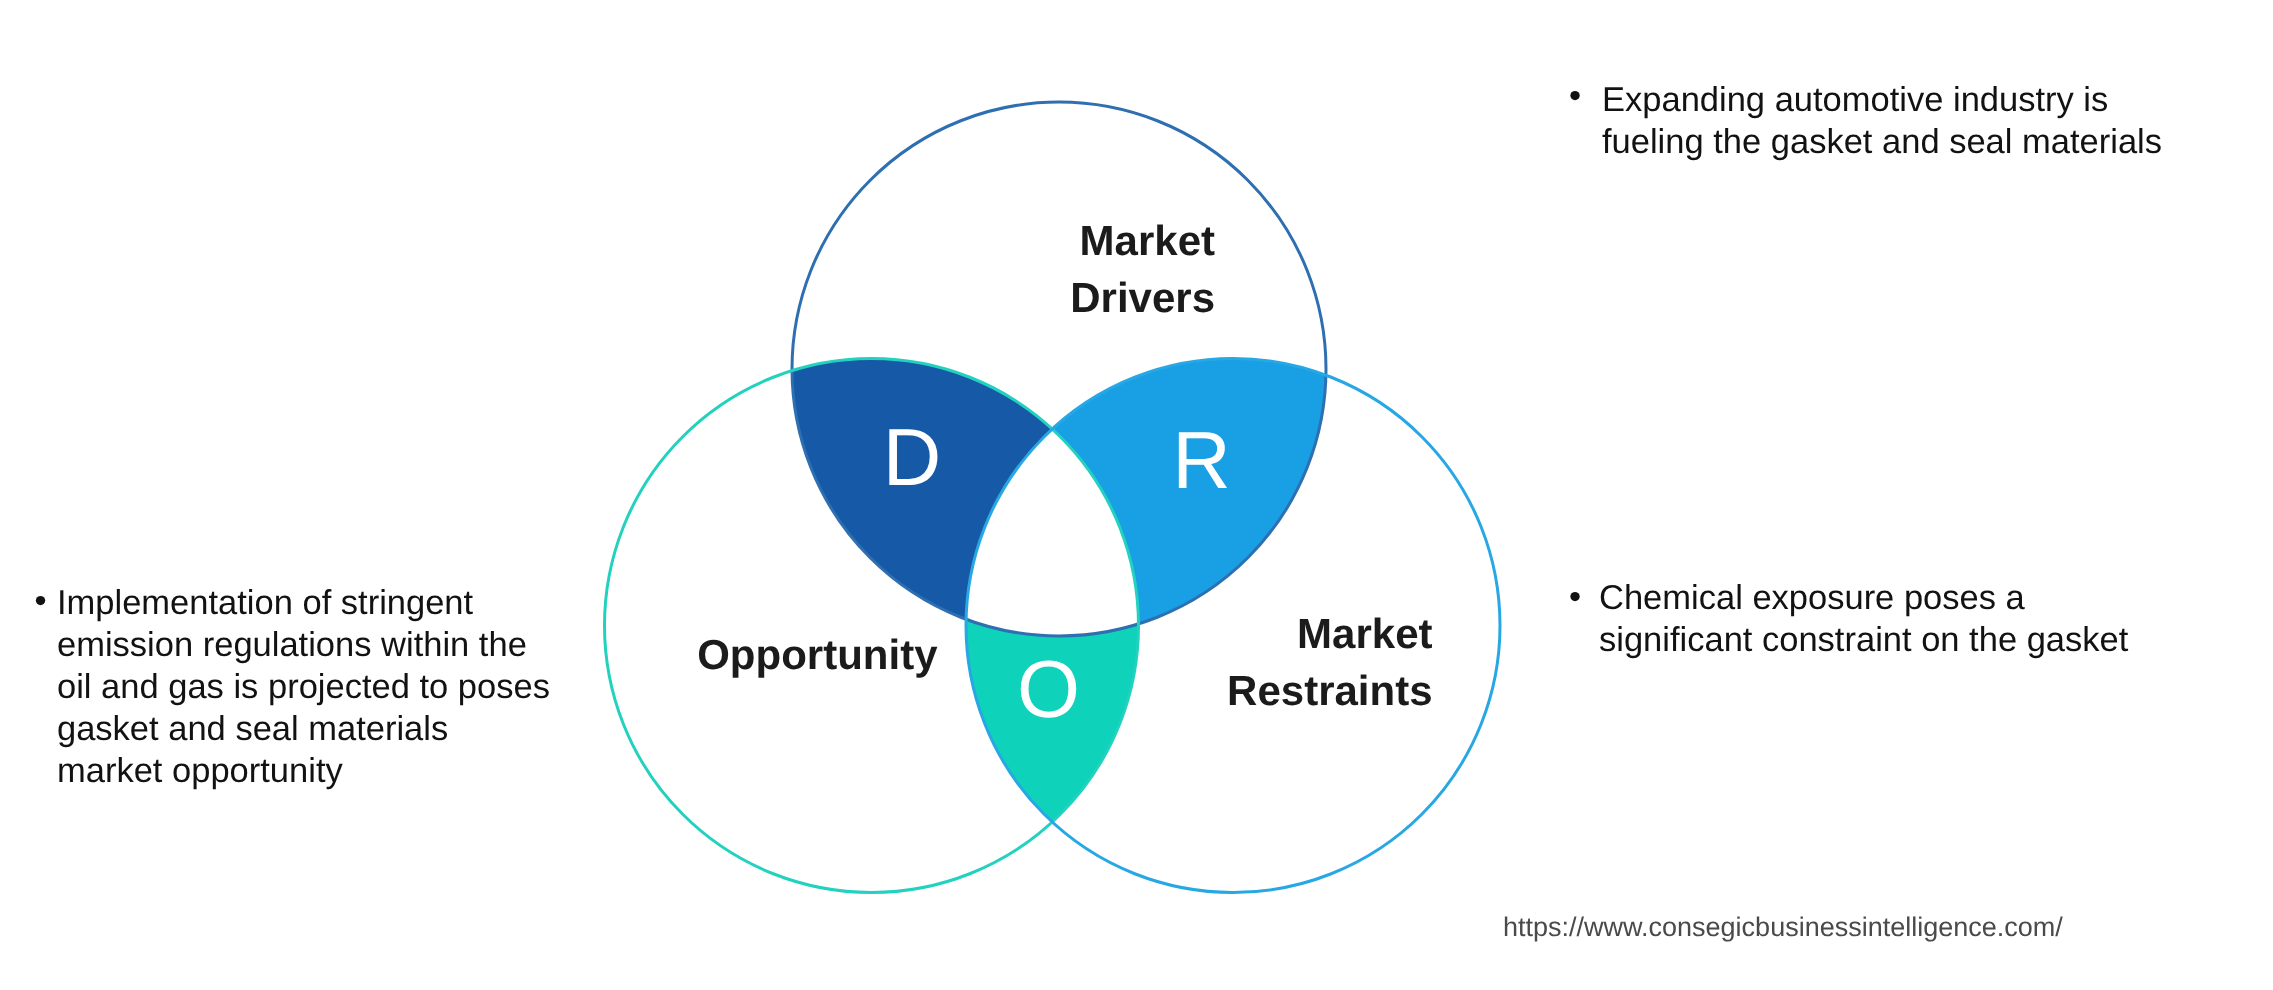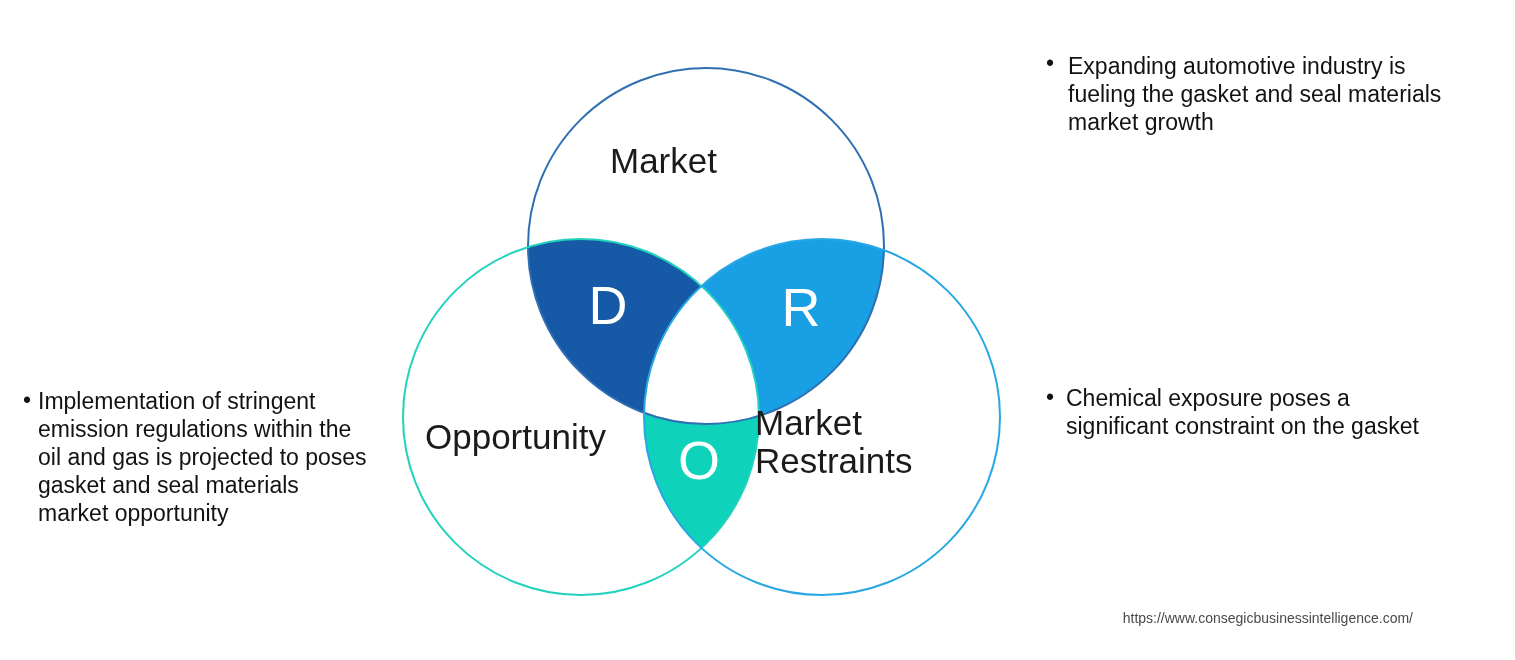--- a/index.html
+++ b/index.html
@@ -18,24 +18,24 @@
     transform: translate(-50%, -50%);
     color: #ffffff;
     font-size: 54px;
     font-weight: 400;
     line-height: 1;
     letter-spacing: 0;
   }
   .circle-label {
     position: absolute;
     color: #1b1b1b;
-    font-size: 35px;
+    font-size: 28px;
     line-height: 38px;
-    text-align: left;
-    font-weight: 400;
+    text-align: right;
+    font-weight: 700;
     white-space: nowrap;
   }
   .note {
     position: absolute;
     display: flex;
     align-items: flex-start;
     color: #121212;
     font-size: 23px;
     line-height: 28px;
     font-weight: 400;
@@ -43,26 +43,26 @@
   .note .bullet {
     flex: 0 0 auto;
     font-size: 23px;
     line-height: 26px;
   }
   .note.note-top-right .bullet { width: 22px; line-height: 22px; }
   .note.note-left .bullet { width: 15px; }
   .note.note-right .bullet { width: 20px; }
   .footer-url {
     position: absolute;
-    left: 958px;
+    left: 1002px;
     top: 606px;
     width: 455px;
-    text-align: right;
+    text-align: left;
     color: #4a4a4a;
-    font-size: 14px;
+    font-size: 18px;
     line-height: 24px;
     font-weight: 400;
   }
 </style>
 </head>
 <body>
 
 <div class="stage">
 
   <svg class="venn-svg" width="620" height="560" viewBox="0 0 620 560">
@@ -100,37 +100,37 @@
     <circle cx="186" cy="367" r="178" fill="none" stroke-width="2" stroke="#22D2BE"></circle>
     <circle cx="427" cy="367" r="178" fill="none" stroke-width="2" stroke="#27A7E4"></circle>
   </svg>
 
   <div class="overlap-letter" style="left:608px; top:305px;">D</div>
   <div class="overlap-letter" style="left:801px; top:307px;">R</div>
   <div class="overlap-letter" style="left:699px; top:460px;">O</div>
 
   <div class="circle-label" style="left:610px; top:142px; width:200px;">
     <div>Market</div>
+    <div>Drivers</div>
   </div>
 
   <div class="circle-label" style="left:425px; top:418px; width:200px;">
     <div>Opportunity</div>
   </div>
 
   <div class="circle-label" style="left:755px; top:404px; width:200px;">
     <div>Market</div>
     <div>Restraints</div>
   </div>
 
   <div class="note note-top-right" style="left:1046px; top:52px; width:450px;">
     <span class="bullet">•</span>
     <div>
       <div>Expanding automotive industry is</div>
       <div>fueling the gasket and seal materials</div>
-      <div>market growth</div>
     </div>
   </div>
 
   <div class="note note-left" style="left:23px; top:387px; width:400px;">
     <span class="bullet">•</span>
     <div>
       <div>Implementation of stringent</div>
       <div>emission regulations within the</div>
       <div>oil and gas is projected to poses</div>
       <div>gasket and seal materials</div>

